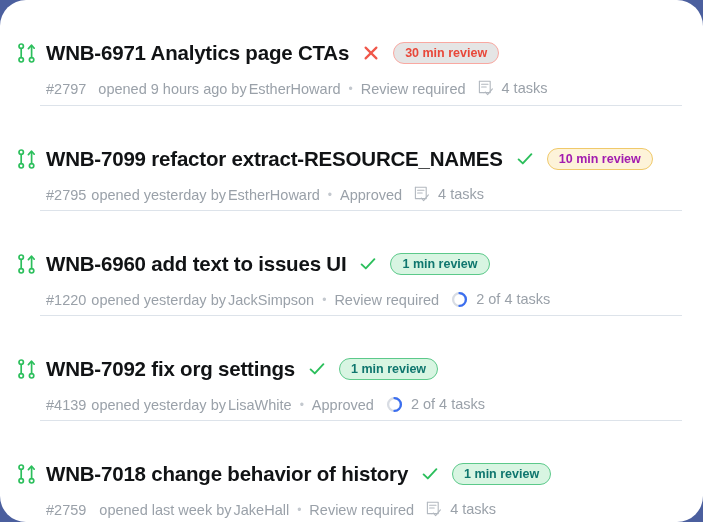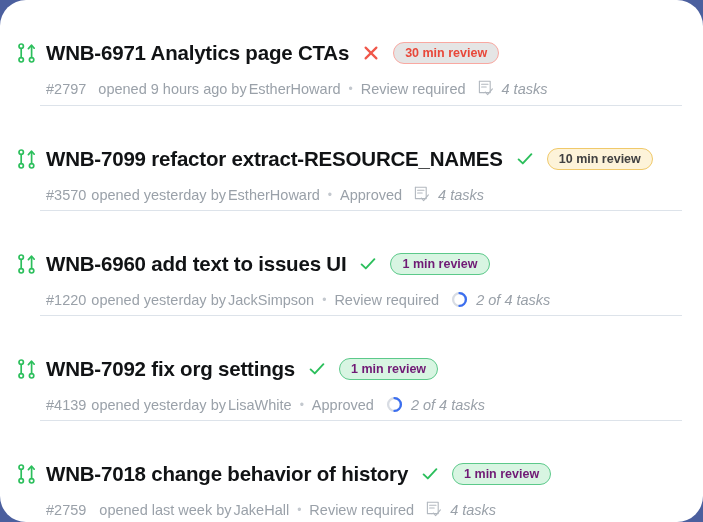--- a/index.html
+++ b/index.html
@@ -91,26 +91,26 @@
     border: 1px solid transparent;
   }
   .badge.red {
     background: #e5e5e5;
     border-color: #f9a8a1;
     color: #e8483a;
   }
   .badge.amber {
     background: #fdf3d9;
     border-color: #f0c96a;
-    color: #404040;
+    color: #a21caf;
   }
   .badge.green {
     background: #d8f5e2;
     border-color: #5cc98a;
-    color: #701a75;
+    color: #0f766e;
   }
 
   .meta-line {
     display: flex;
     align-items: center;
     margin-top: 16px;
     margin-left: 30px;
     font-size: 14.5px;
     color: #9aa1a9;
     white-space: nowrap;
@@ -118,23 +118,22 @@
   .meta-line .dot {
     margin: 0 8px;
     color: #c3c8ce;
     font-size: 12px;
     line-height: 1;
   }
   .meta-seg { display: inline-block; text-align: center; }
   .meta-author { padding-left: 2px; }
   .tasks-group {
     display: inline-flex;
-    align-items: center;
+    align-items: flex-start;
     margin-left: 12px;
-    font-style: italic;
   }
   .tasks-icon {
     width: 16px;
     height: 17px;
     display: block;
     margin-right: 8px;
   }
   .progress-icon {
     width: 17px;
     height: 17px;
@@ -195,21 +194,21 @@
               <path d="M13.6 15.4 V4.4" stroke="#2cbf5c" stroke-width="1.7" stroke-linecap="round"></path>
               <path d="M10.4 6.6 L13.6 3.2 L16.2 6.2" stroke="#2cbf5c" stroke-width="1.7" stroke-linecap="round" stroke-linejoin="round"></path>
             </svg>
             <span class="title-text">WNB-7099 refactor extract-RESOURCE_NAMES</span>
             <svg class="status-icon" viewBox="0 0 18 18" fill="none">
               <path d="M2.6 9.4 L6.8 13.4 L15.4 4.2" stroke="#2cbf5c" stroke-width="1.9" stroke-linecap="round" stroke-linejoin="round"></path>
             </svg>
             <span class="badge amber">10 min review</span>
           </div>
           <div class="meta-line">
-            <span class="meta-seg">#3570</span>
+            <span class="meta-seg">#2795</span>
             <span class="meta-seg" style="margin-left:5px">opened yesterday by</span>
             <span class="meta-seg meta-author">EstherHoward</span>
             <span class="dot">•</span>
             <span class="meta-seg">Approved</span>
             <span class="tasks-group">
               <svg class="tasks-icon" viewBox="0 0 16 17" fill="none">
                 <path d="M1.4 1.2 H12.2 V12.6 H5.6" stroke="#b2b8bf" stroke-width="1.1" stroke-linecap="round" stroke-linejoin="round"></path>
                 <path d="M1.4 1.2 V12.6 H5.6" stroke="#b2b8bf" stroke-width="1.1" stroke-linecap="round" stroke-linejoin="round"></path>
                 <path d="M3.6 4.2 H10 M3.6 7.0 H8.2" stroke="#b2b8bf" stroke-width="1.1" stroke-linecap="round"></path>
                 <path d="M7.4 12.0 L9.6 14.6 L14.4 8.8" stroke="#b2b8bf" stroke-width="1.1" stroke-linecap="round" stroke-linejoin="round"></path>

